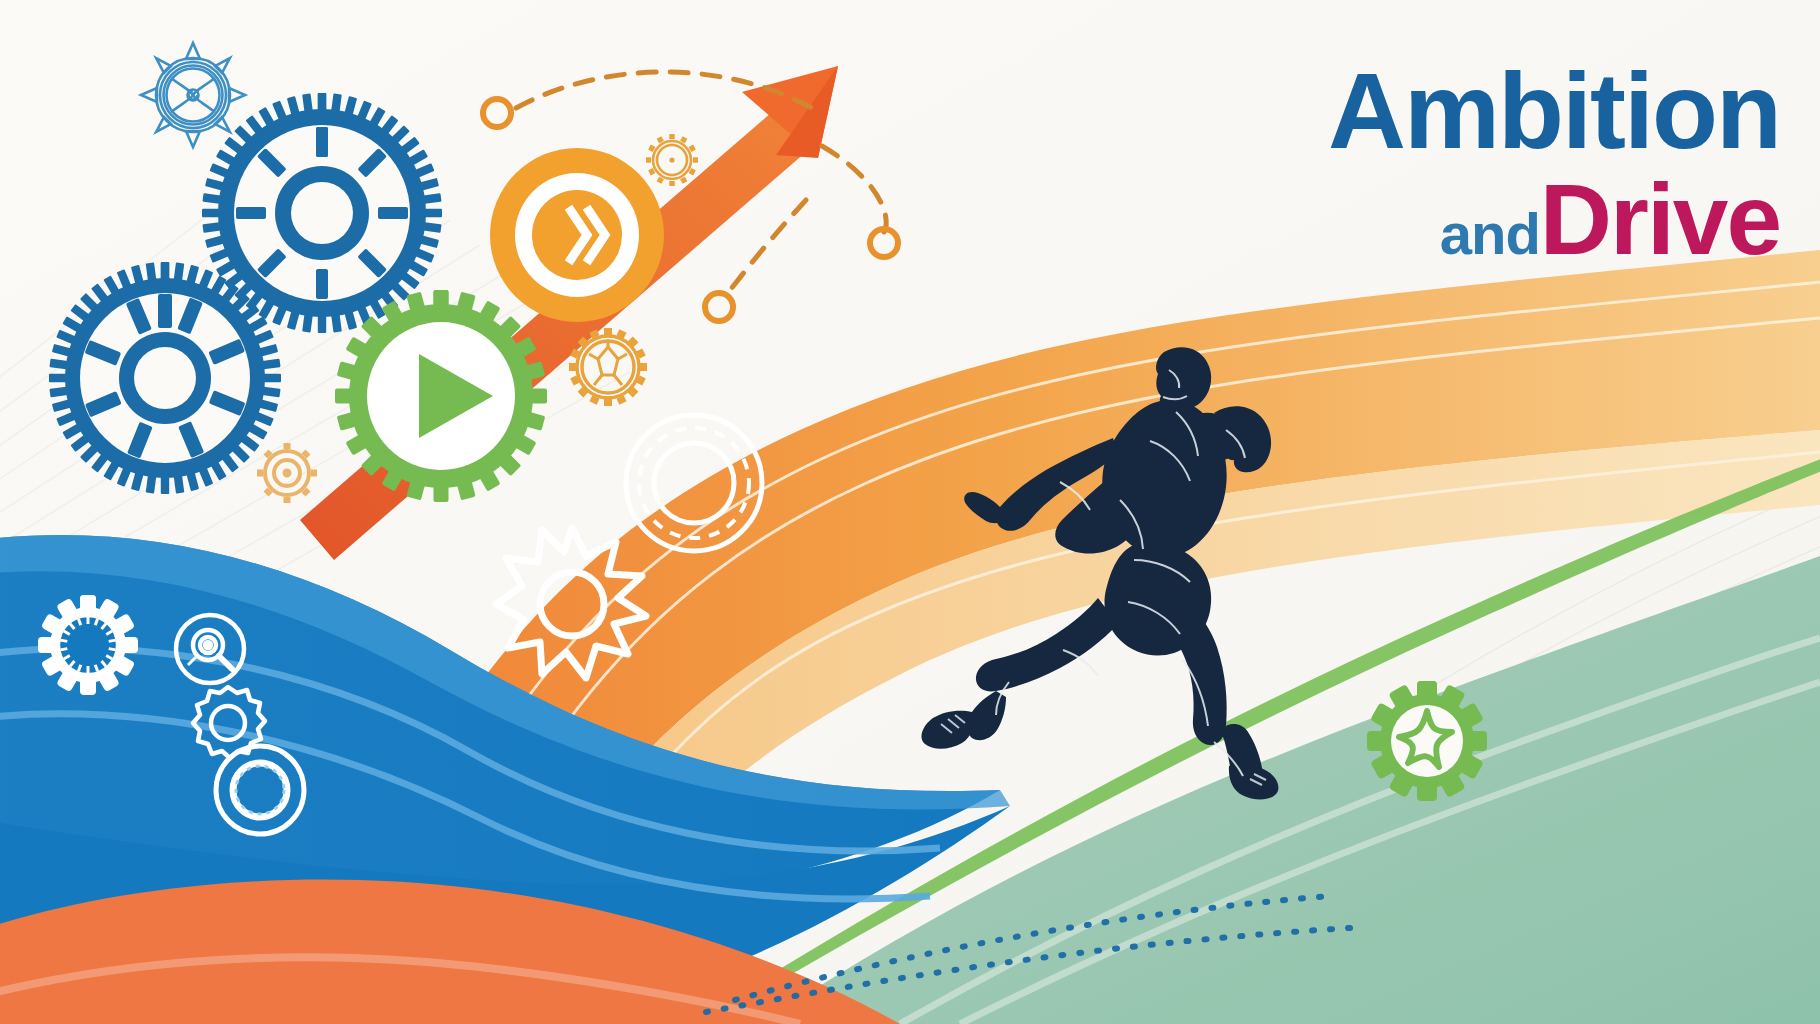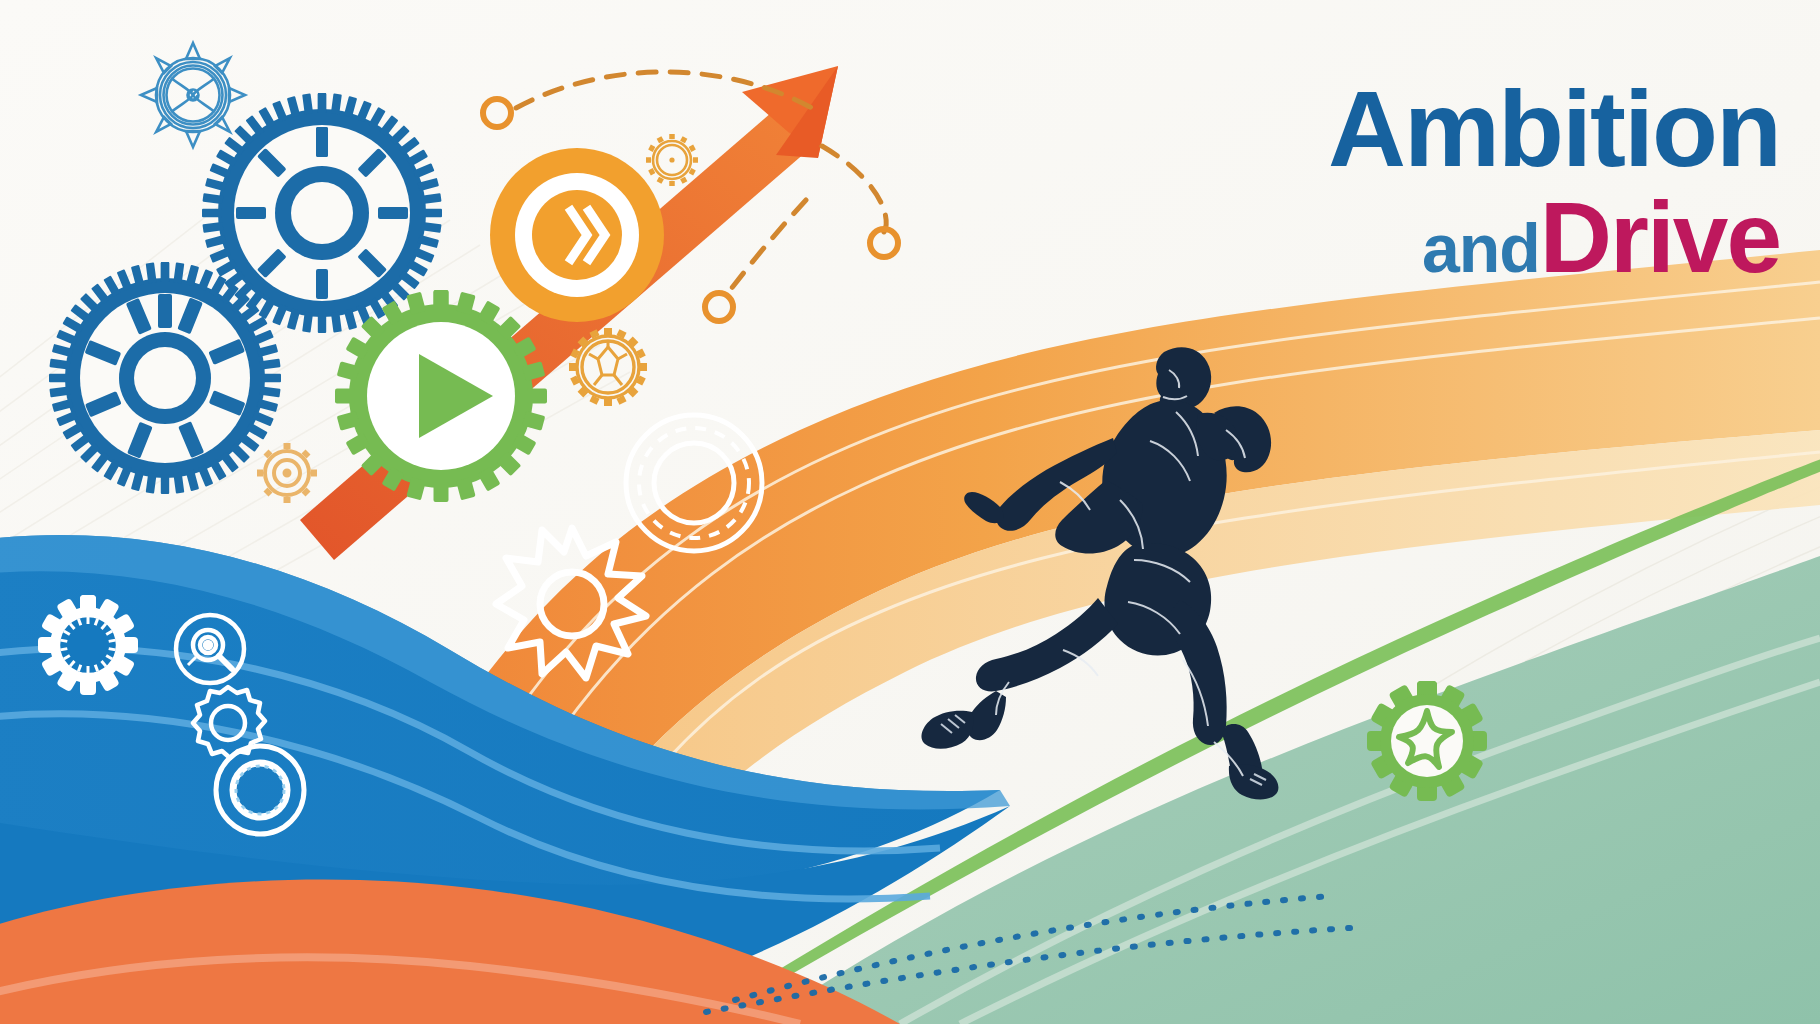--- a/index.html
+++ b/index.html
@@ -8,40 +8,40 @@
   #stage{
     position:relative;
     width:1820px;height:1024px;
     overflow:hidden;
     background:#fbfaf7;
   }
   #art{position:absolute;inset:0;width:1820px;height:1024px;display:block;}
   .headline{
     position:absolute;
     right:40px;
-    top:76px;
+    top:58px;
     width:620px;
     text-align:right;
     line-height:0.98;
     pointer-events:none;
   }
   .headline .l1{
     display:block;
     font-size:108px;
     font-weight:bold;
     color:#17629f;
     letter-spacing:-2px;
   }
   .headline .l2{
     display:block;
     margin-top:6px;
     font-size:0;
   }
   .headline .l2 .small{
-    font-size:68px;
+    font-size:58px;
     font-weight:bold;
     color:#2e7ab0;
     letter-spacing:-1px;
     vertical-align:baseline;
   }
   .headline .l2 .big{
     font-size:100px;
     font-weight:bold;
     color:#be185d;
     letter-spacing:-2px;

